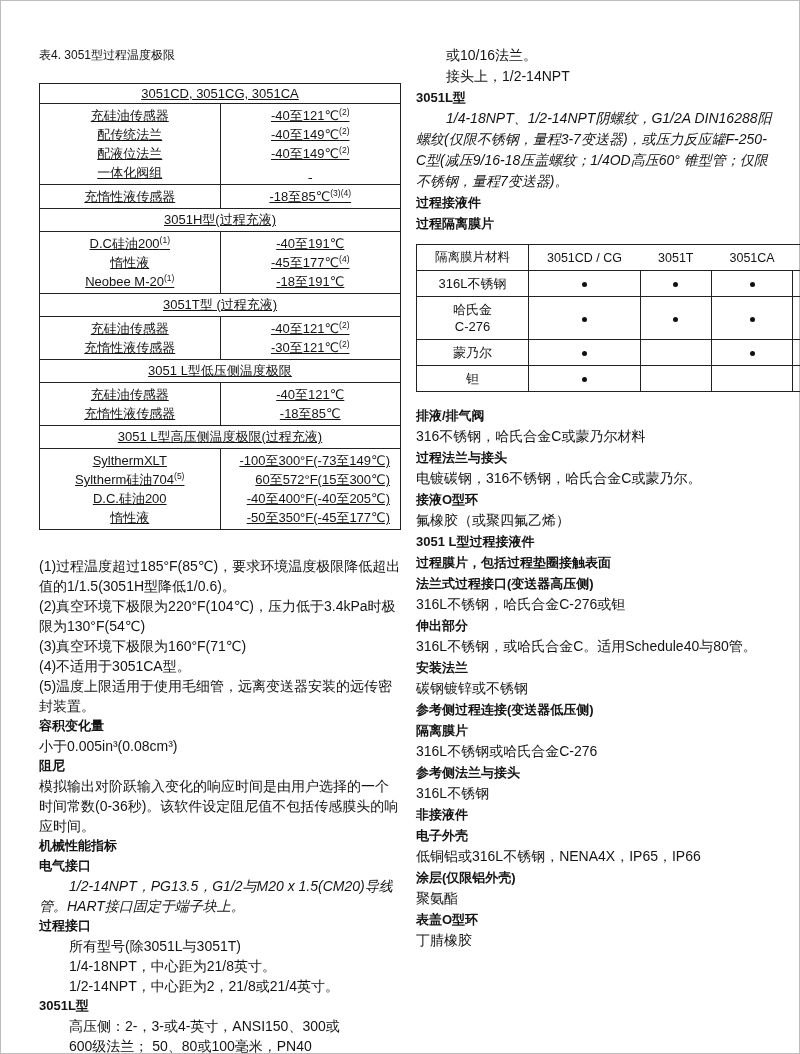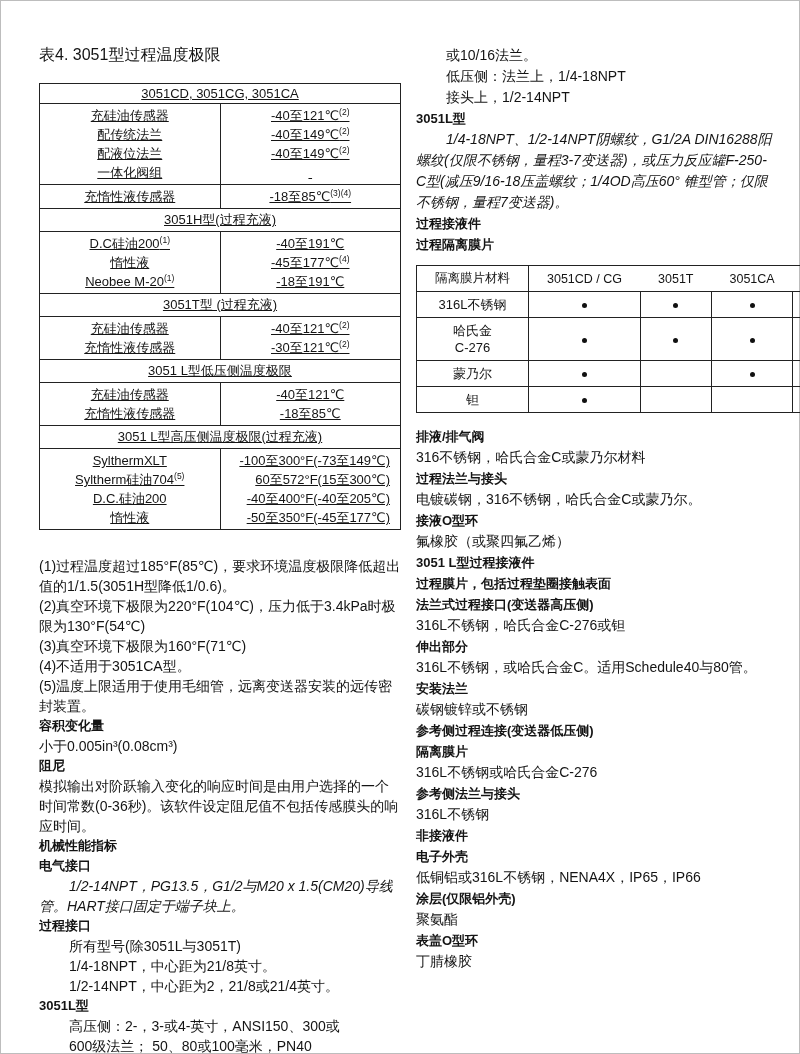--- a/index.html
+++ b/index.html
@@ -17,21 +17,21 @@
     box-sizing:border-box;
     background:#fff;
   }
   .col{position:absolute;top:0;}
   .col-left{left:38px;width:362px;}
   .col-right{left:415px;width:360px;}
 
   
   .caption{
     margin-top:44px;
-    font-size:16px;
+    font-size:12px;
     line-height:20px;
   }
 
   
   table.temp{
     width:100%;
     border-collapse:collapse;
     margin-top:18px;
     font-size:13px;
     border:1.5px solid #222;
@@ -216,21 +216,20 @@
         <div class="b-indent">1/2-14NPT，中心距为2，21/8或21/4英寸。</div>
         <div class="b-bold">3051L型</div>
         <div class="b-indent">高压侧：2-，3-或4-英寸，ANSI150、300或</div>
         <div class="b-indent">600级法兰；  50、80或100毫米，PN40</div>
       </div>
   </div>
 
   <div class="col col-right">
     <div class="blocks blocks-top">
         <div class="b-indent">或10/16法兰。</div>
-        <div class="b-indent">低压侧：法兰上，1/4-18NPT</div>
         <div class="b-indent">接头上，1/2-14NPT</div>
         <div class="b-bold">3051L型</div>
         <div class="b-pindent">1/4-18NPT、1/2-14NPT阴螺纹，G1/2A DIN16288阳螺纹(仅限不锈钢，量程3-7变送器)，或压力反应罐F-250-C型(减压9/16-18压盖螺纹；1/4OD高压60° 锥型管；仅限不锈钢，量程7变送器)。</div>
         <div class="b-bold">过程接液件</div>
         <div class="b-bold">过程隔离膜片</div>
       </div>
 
     <table class="mem">
       <colgroup>
         <col class="c-mat">

